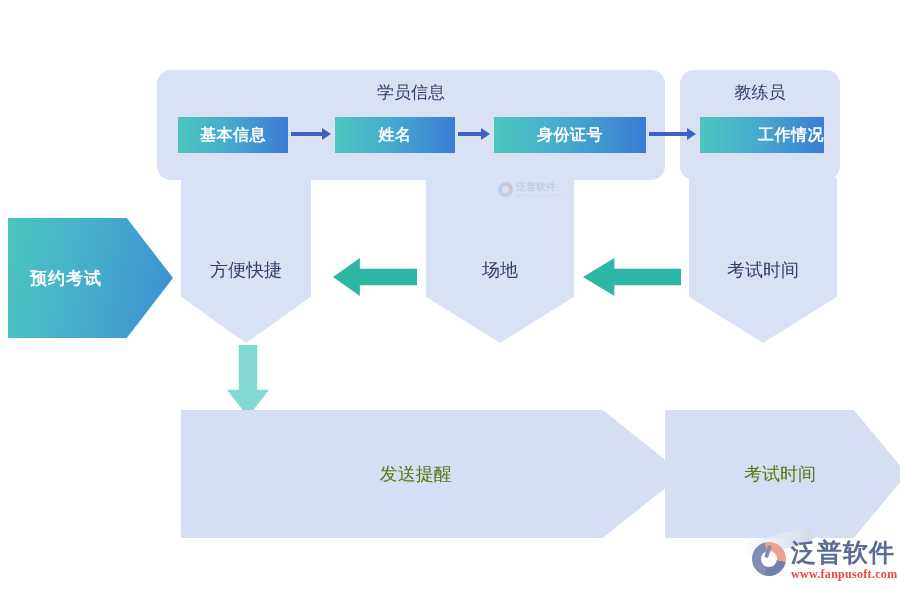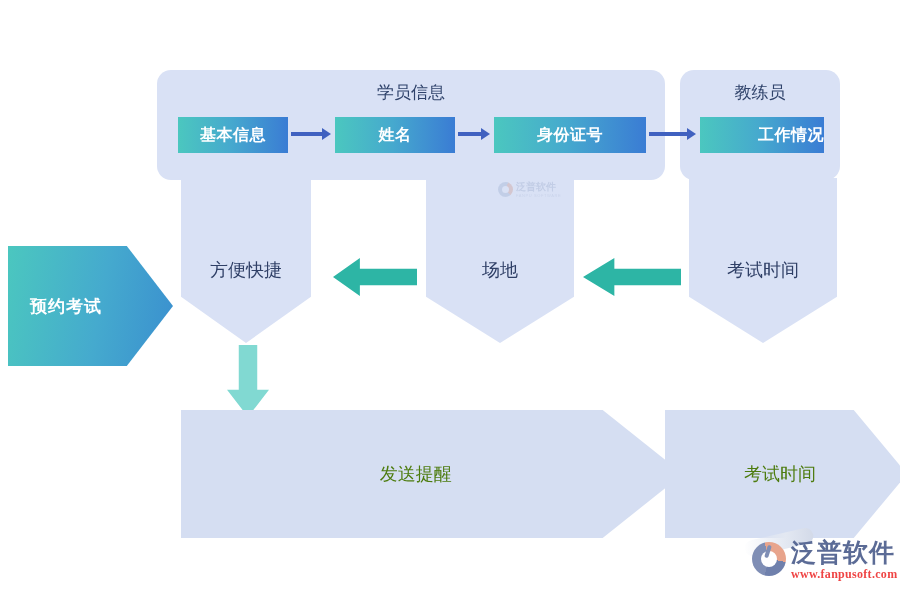--- a/index.html
+++ b/index.html
@@ -108,21 +108,20 @@
     position: absolute;
     background: linear-gradient(100deg, #4BC7BF 0%, #45AACE 55%, #3A8FCF 100%);
     clip-path: polygon(0% 0%, 72% 0%, 100% 50%, 72% 100%, 0% 100%);
     color: #ffffff;
     font-size: 17px;
     font-weight: bold;
     display: flex;
     align-items: center;
     font-family: "Liberation Serif", "DejaVu Serif", serif;
     letter-spacing: 1px;
-    margin-top: 28px;
   }
   .chevron-label > span {
     margin-left: 22px;
   }
 
   
   .teal-left-arrow {
     position: absolute;
     background: #2DB5A5;
     clip-path: polygon(0% 50%, 32% 0%, 32% 28%, 100% 28%, 100% 72%, 32% 72%, 32% 100%);

